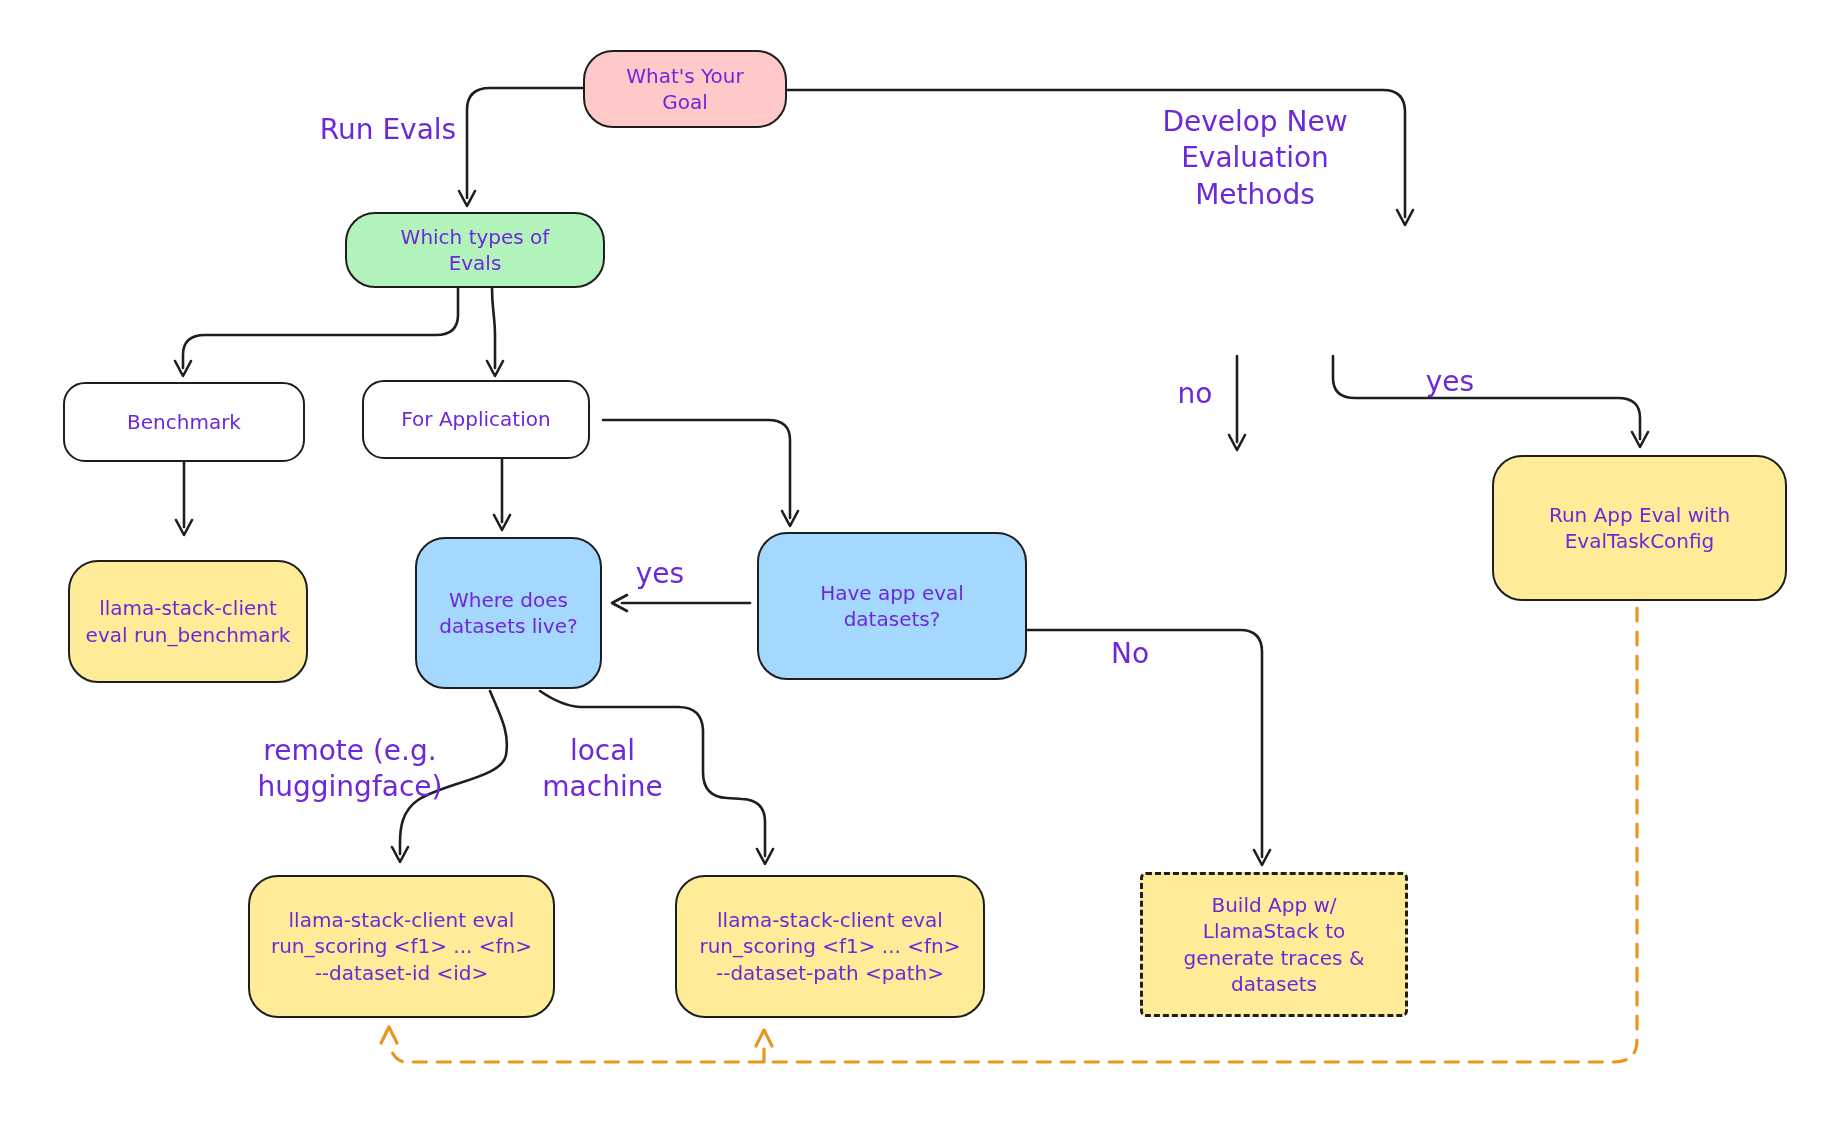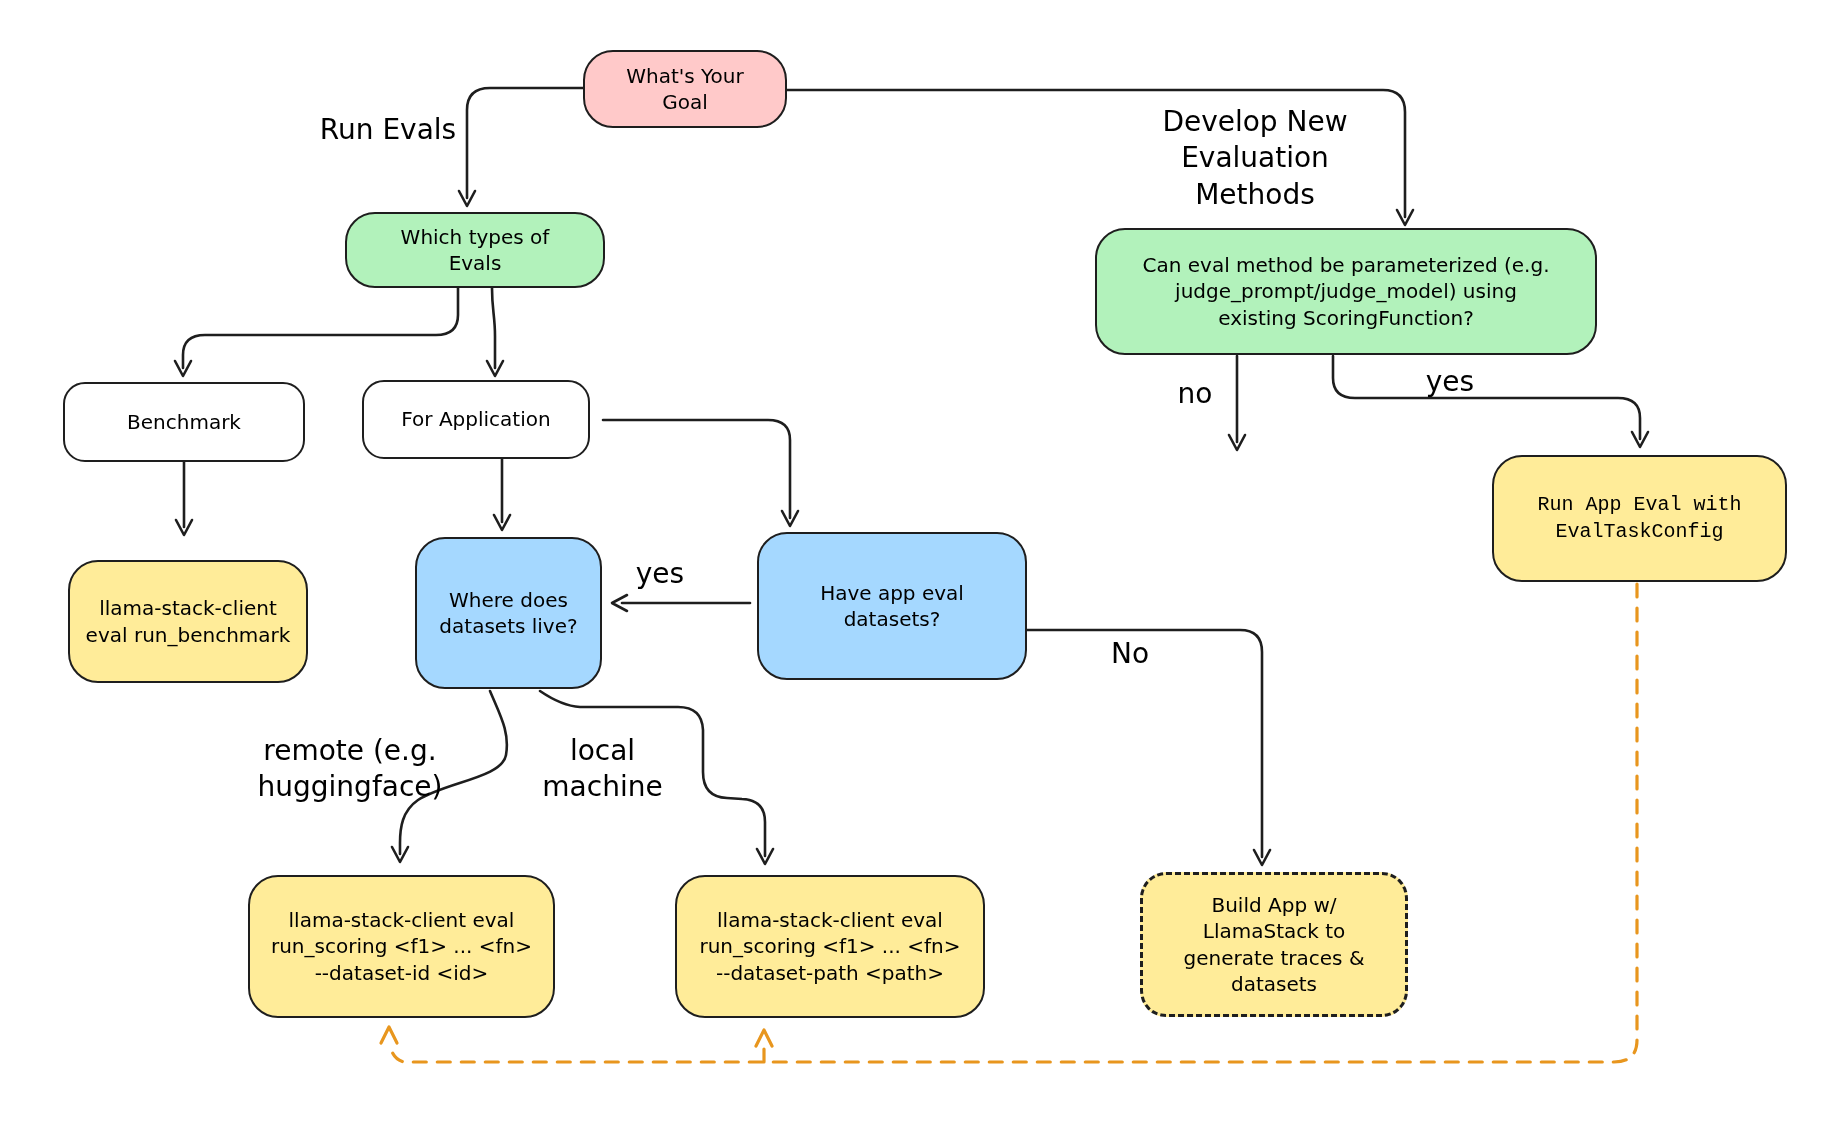--- a/index.html
+++ b/index.html
@@ -2,21 +2,21 @@
 <html><head>
 <meta charset="utf-8">
 <style>
   html, body { margin: 0; padding: 0; background: #ffffff; }
   .canvas {
     position: relative;
     width: 1840px;
     height: 1124px;
     background: #ffffff;
     font-family: "DejaVu Sans", "Liberation Sans", sans-serif;
-    color: #000000;
+    color: #6d28d9;
     overflow: hidden;
   }
   .wires { position: absolute; left: 0; top: 0; width: 1840px; height: 1124px; pointer-events: none; }
   .node {
     position: absolute;
     display: flex;
     align-items: center;
     justify-content: center;
     text-align: center;
     border: 2.6px solid #1e1e1e;
@@ -24,21 +24,21 @@
     box-sizing: border-box;
     font-size: 20px;
     line-height: 1.32;
   }
   .node .lbl { white-space: pre-line; padding: 4px 10px; }
   .pink   { background: #ffc9c9; }
   .green  { background: #b2f2bb; }
   .blue   { background: #a5d8ff; }
   .yellow { background: #ffec99; }
   .white  { background: #ffffff; border-radius: 22px; }
-  .dashed { border-style: dashed; border-width: 3px; border-radius: 26px; justify-content: center; }
+  .dashed { border-style: dashed; border-width: 3px; border-radius: 6px; justify-content: center; }
   .edge-label {
     position: absolute;
     text-align: center;
     font-size: 28px;
     line-height: 1.3;
     white-space: pre-line;
   }
 </style>
 </head>
 <body>
@@ -150,28 +150,23 @@
   <div class="node blue" style="left:415px; top:537px; width:187px; height:152px;">
     <span class="lbl">Where does
 datasets live?</span>
   </div>
 
   <div class="node blue" style="left:750px; top:532px; width:270px; height:148px;margin-left:7px;">
     <span class="lbl">Have app eval
 datasets?</span>
   </div>
 
-  <div class="node green" style="left:1095px; top:228px; width:502px; height:127px;">
-    <span class="lbl">Can eval method be parameterized (e.g.
-judge_prompt/judge_model) using
-existing ScoringFunction?</span>
-  </div>
-
-
-  <div class="node yellow" style="left:1492px; top:455px; width:295px; height:127px;font-family:Liberation Mono, monospace;">
+
+
+  <div class="node yellow" style="left:1492px; top:455px; width:295px; height:146px;">
     <span class="lbl">Run App Eval with
 EvalTaskConfig</span>
   </div>
 
   <div class="node yellow" style="left:248px; top:875px; width:307px; height:143px;">
     <span class="lbl">llama-stack-client eval
 run_scoring &lt;f1&gt; ... &lt;fn&gt;
 --dataset-id &lt;id&gt;</span>
   </div>
 

